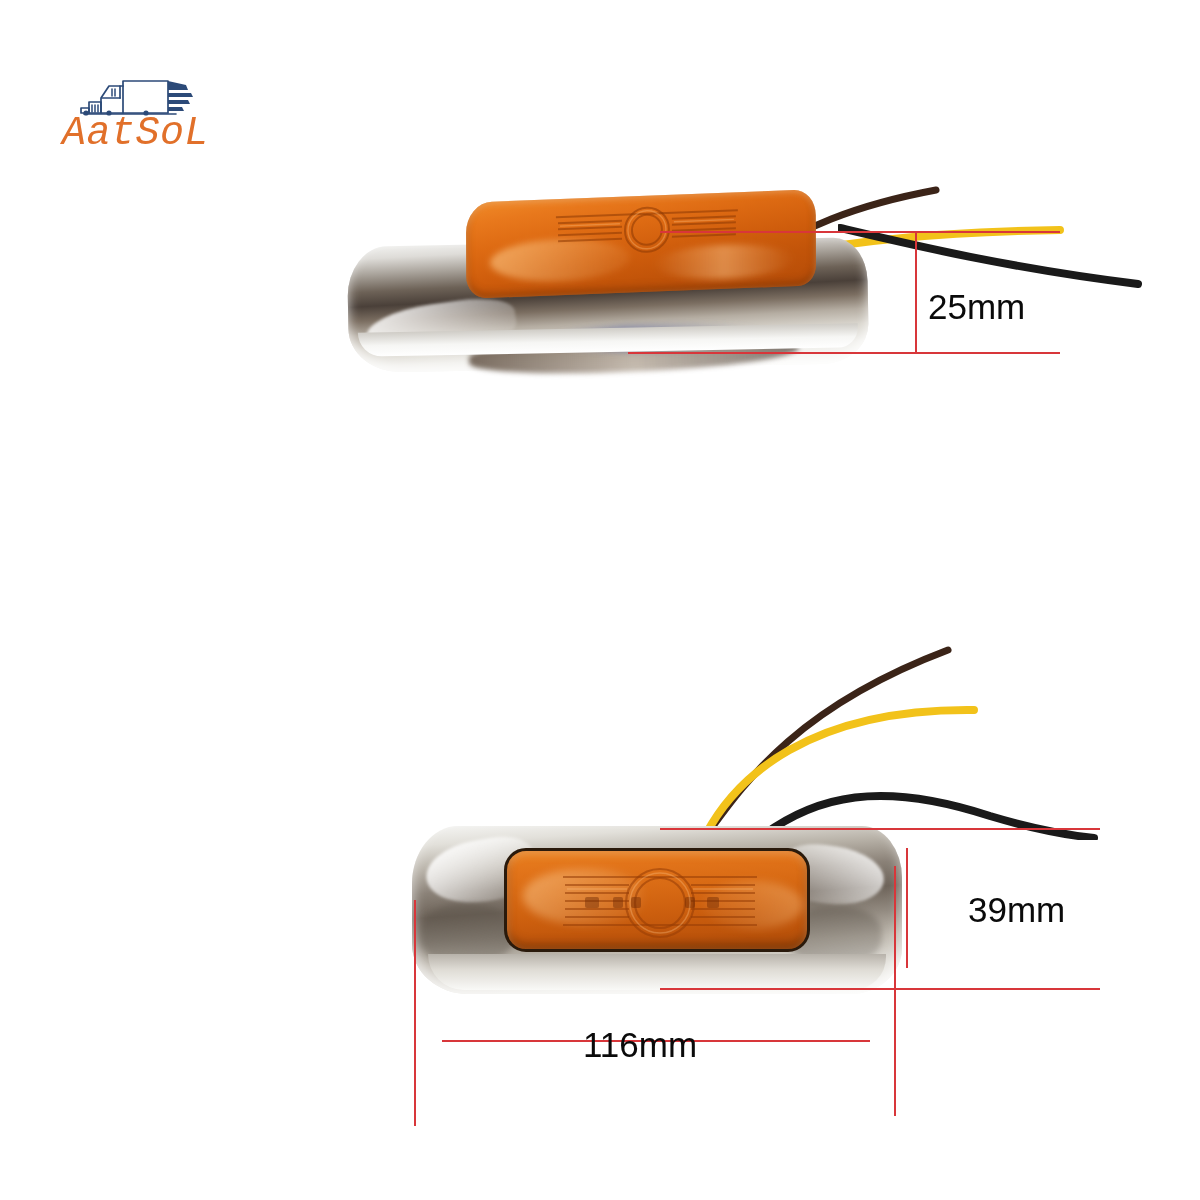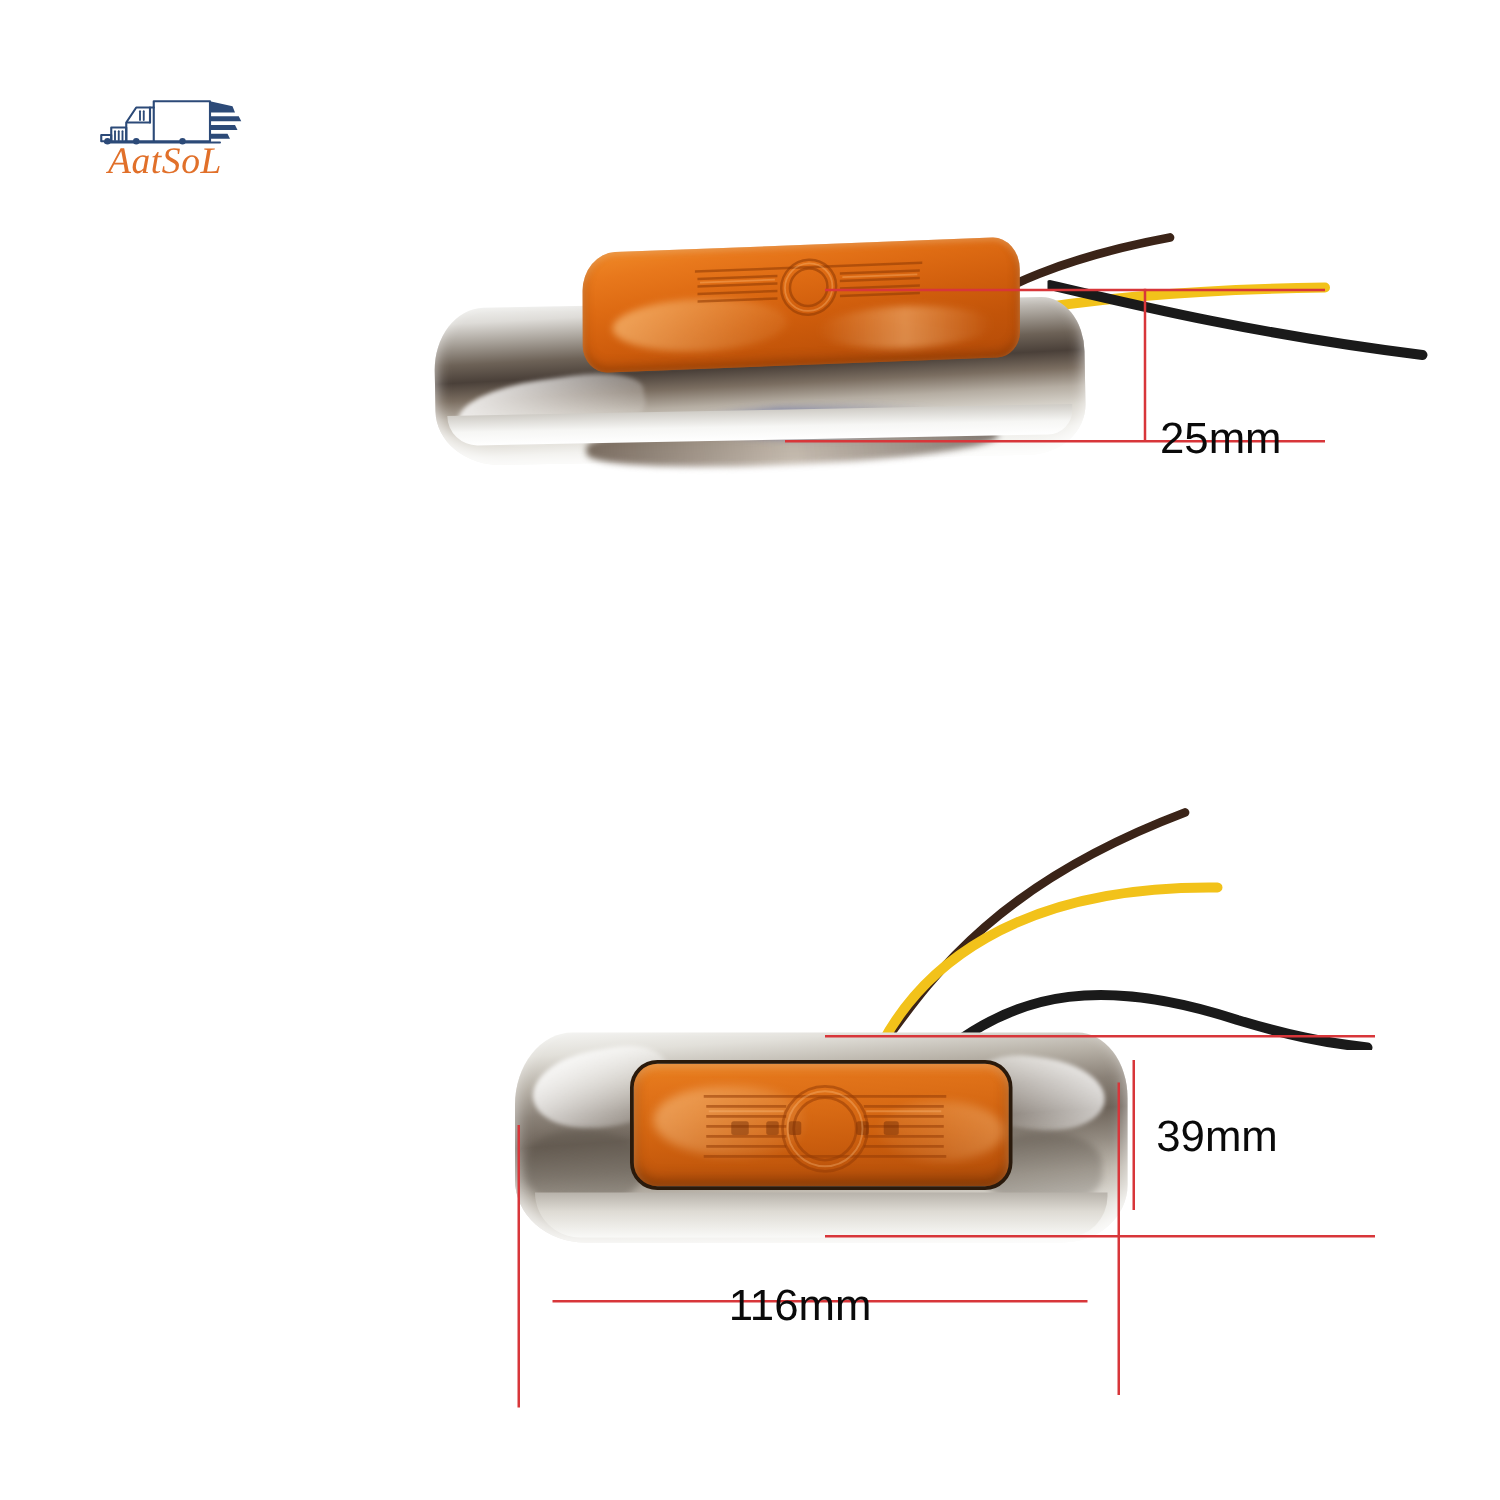--- a/index.html
+++ b/index.html
@@ -32,22 +32,22 @@
     top: 0px;
     width: 118px;
     height: 52px;
   }
   .logo-text {
     position: absolute;
     left: 0px;
     top: 38px;
     width: 140px;
     text-align: center;
-    font-family: Liberation Serif, serif;
-    font-size: 30px;
+    font-family: Liberation Mono, monospace;
+    font-size: 40px;
     font-style: italic;
     letter-spacing: 0.5px;
     color: #e1702a;
     line-height: 1;
     white-space: nowrap;
   }
 
   
   .dim-line {
     position: absolute;
@@ -390,21 +390,21 @@
     </div>
   </div>
 
   <svg class="wire" style="left:838px; top:222px; width:330px; height:92px;" viewBox="0 0 330 92">
     <path d="M2 6 C 70 22, 170 46, 300 62" stroke="#1a1a1a" stroke-width="8" fill="none" stroke-linecap="round"></path>
   </svg>
 
   <div class="dim-line dim-h" style="left:660px; top:231px; width:400px;"></div>
   <div class="dim-line dim-h" style="left:628px; top:352px; width:432px;"></div>
   <div class="dim-line dim-v" style="left:915px; top:231px; height:121px;"></div>
-  <div class="dim-label" style="left:928px; top:289px;margin-top:44px;">25mm</div>
+  <div class="dim-label" style="left:928px; top:289px;">25mm</div>
 
   <svg class="wire" style="left:690px; top:628px; width:420px; height:212px;" viewBox="0 0 420 212">
     <path d="M18 205 C 58 150, 110 78, 258 22" stroke="#3b2418" stroke-width="7" fill="none" stroke-linecap="round"></path>
     <path d="M16 206 C 46 150, 118 80, 284 82" stroke="#f2c21a" stroke-width="8" fill="none" stroke-linecap="round"></path>
     <path d="M72 208 C 126 168, 190 152, 300 188 C 340 200, 368 206, 404 210" stroke="#1a1a1a" stroke-width="8" fill="none" stroke-linecap="round"></path>
   </svg>
 
   <div class="lamp lamp-front">
     <div class="front-chrome">
       <div class="front-chrome-hlL"></div>
@@ -446,20 +446,20 @@
           <path d="M10 32 L70 32"></path>
           <path d="M136 32 L196 32"></path>
         </g>
       </svg>
     </div>
   </div>
 
   <div class="dim-line dim-h" style="left:660px; top:828px; width:440px;"></div>
   <div class="dim-line dim-h" style="left:660px; top:988px; width:440px;"></div>
   <div class="dim-line dim-v" style="left:906px; top:848px; height:120px;"></div>
-  <div class="dim-label" style="left:925px; top:892px;">39mm</div>
+  <div class="dim-label" style="left:968px; top:892px;">39mm</div>
 
   <div class="dim-line dim-v" style="left:414px; top:900px; height:226px;"></div>
   <div class="dim-line dim-v" style="left:894px; top:866px; height:250px;"></div>
   <div class="dim-line dim-h" style="left:442px; top:1040px; width:428px;"></div>
   <div class="dim-label" style="left:583px; top:1027px;">116mm</div>
 
 </div>
 
 </body></html>

